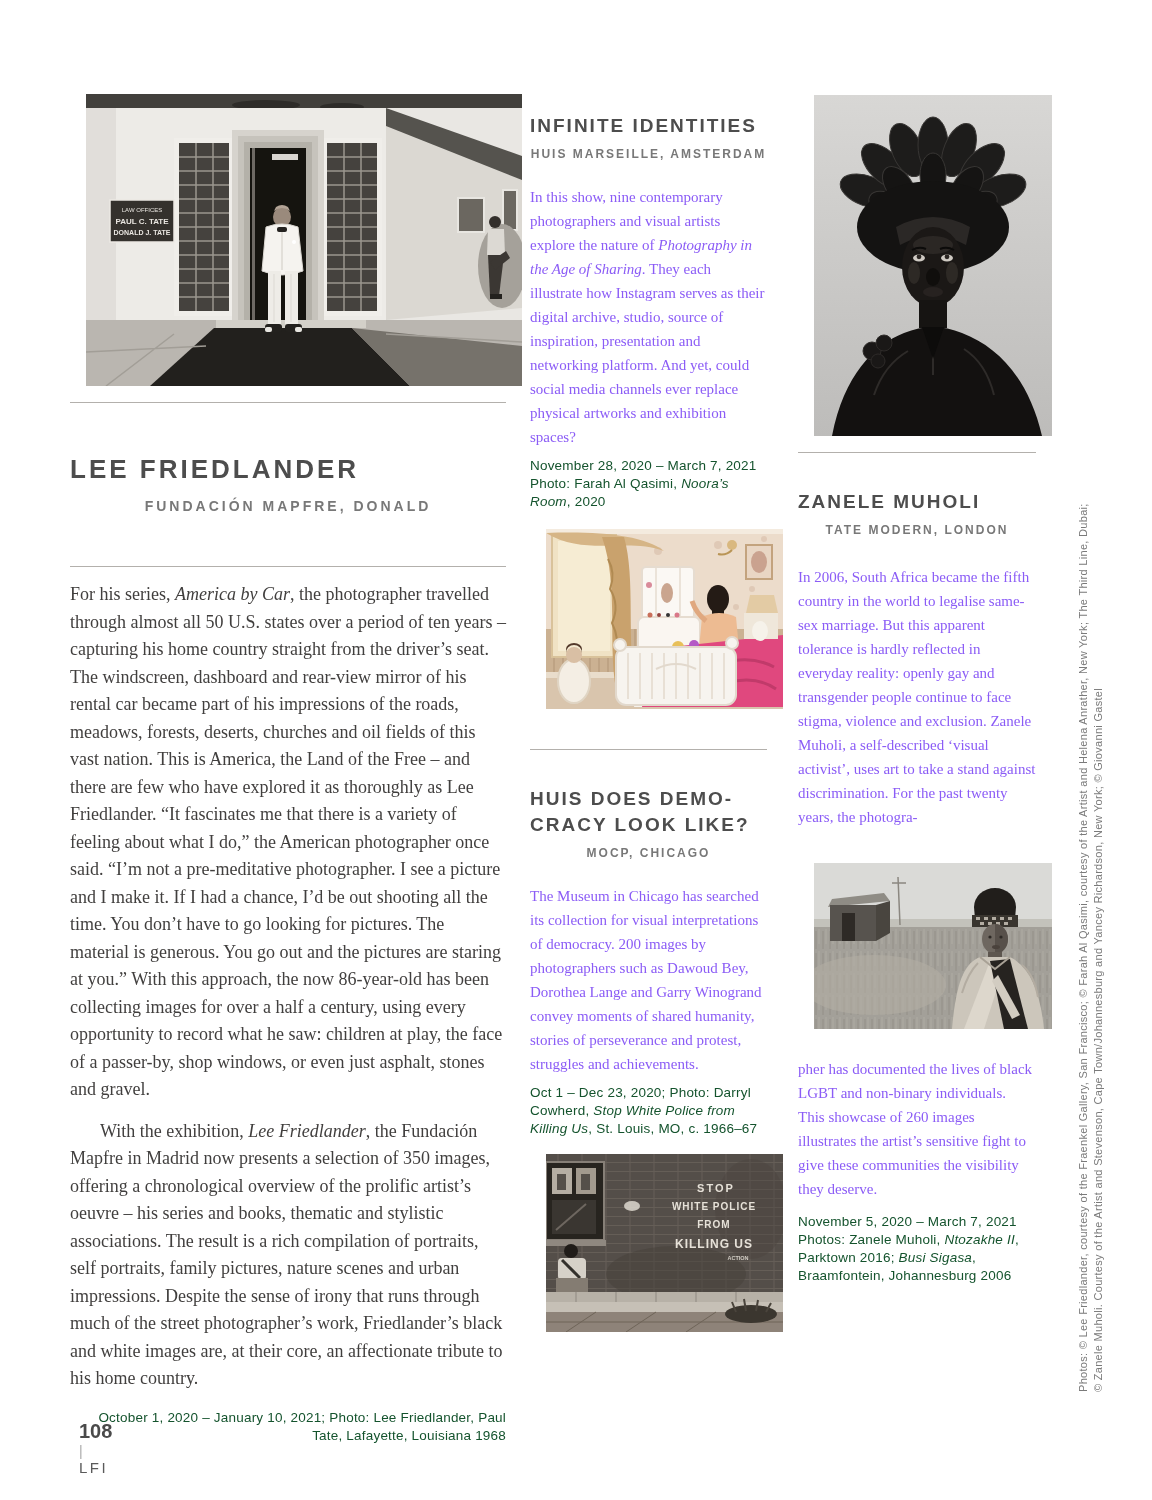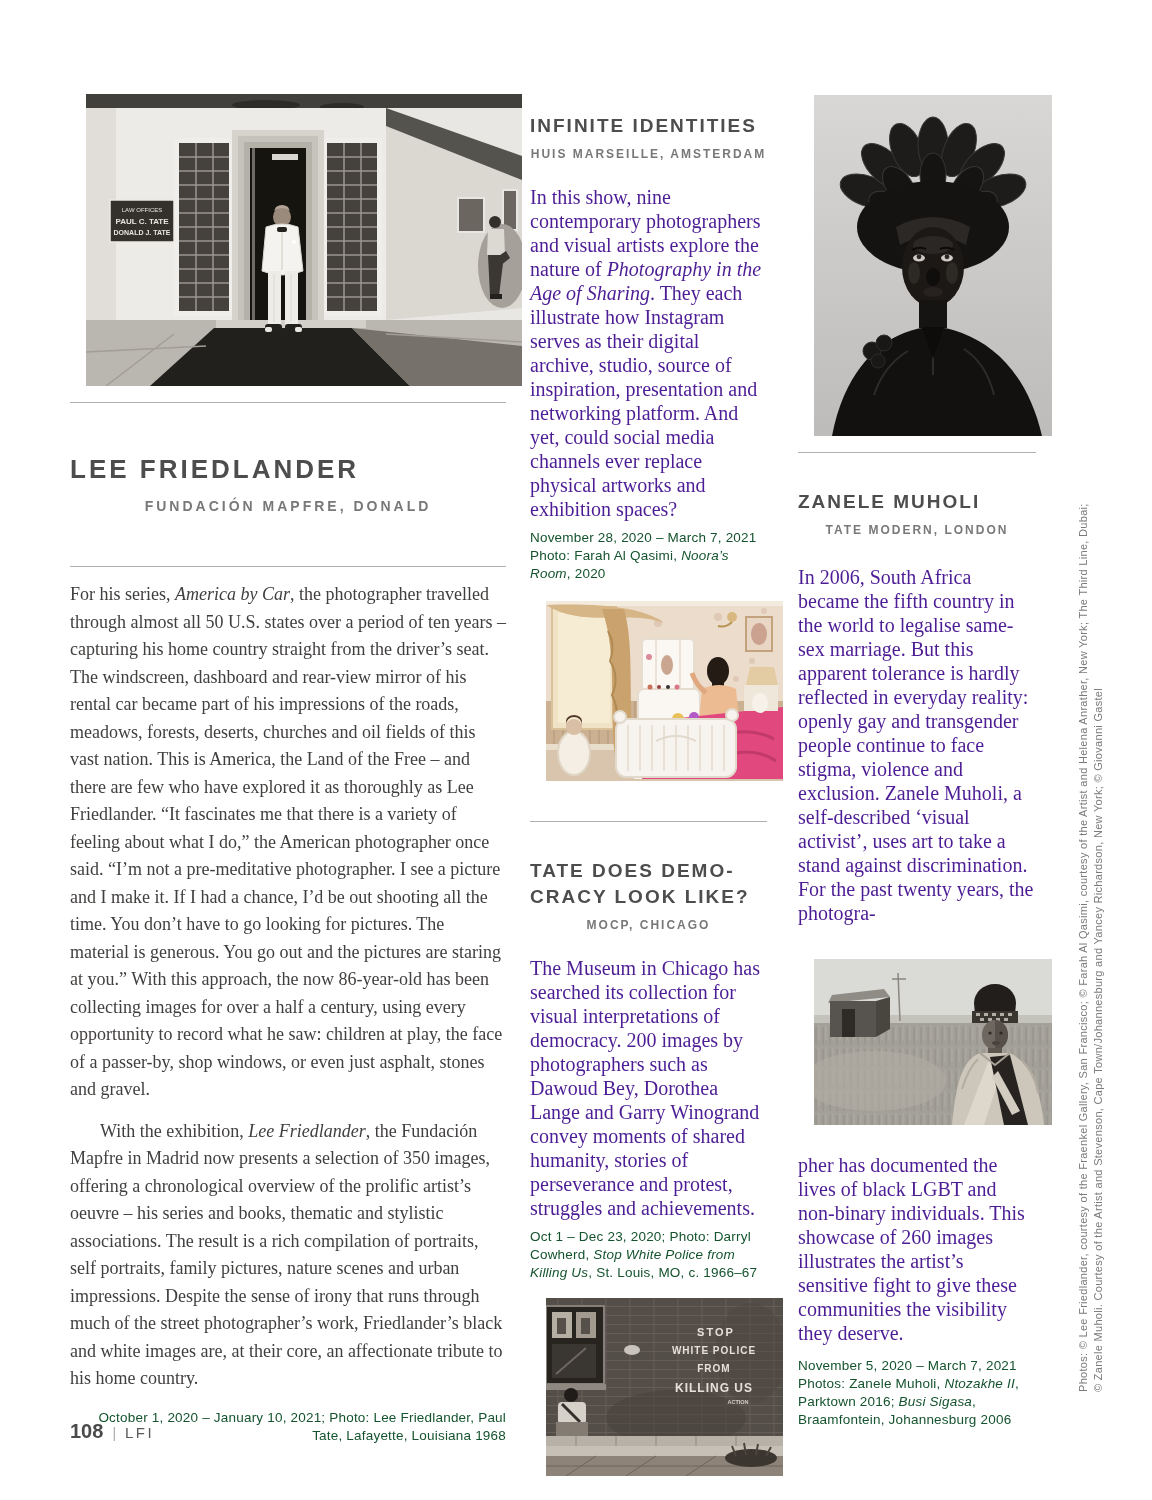--- a/index.html
+++ b/index.html
@@ -20,21 +20,21 @@
   .headline { font-family:"Liberation Sans", sans-serif; font-weight:bold;
               color:#4d4d4d; text-align:left; }
   .h-large { font-size:26px; letter-spacing:3px; line-height:32px; margin-top:50px; }
   .h-mid   { font-size:19px; letter-spacing:2px; line-height:26px; }
   .venue   { font-family:"Liberation Sans", sans-serif; font-weight:bold;
              color:#787878; text-align:center; }
   .venue-large { font-size:14px; letter-spacing:3px; margin-top:13px; }
   .venue-mid   { font-size:12px; letter-spacing:2px; margin-top:8px; }
 
   .body-lg { font-size:18px; line-height:27.5px; color:#413f3e; }
-  .body-sm { font-size:20px; line-height:24px;  color:#4c1d95; }
+  .body-sm { font-size:15px; line-height:24px;  color:#8b5cf6; }
   .indent  { text-indent:30px; }
 
   .credit { font-family:"Liberation Sans", sans-serif; font-size:13.5px;
             line-height:18px; color:#14532d; letter-spacing:0.2px; }
 
   .col-left .rule-photo { margin-top:12px; }
   .col-left .rule-head  { margin-top:52px; }
   .col-left .body-lg    { margin-top:14px; }
   .col-left .credit     { margin-top:16px;text-align:right; }
 
@@ -52,21 +52,21 @@
   .col-right .credit     { margin-top:12px; }
 
   .side-credits { position:absolute; left:1076px; top:512px; width:30px; height:880px; }
   .side-credits .rot { width:880px; transform:rotate(-90deg) translateX(-880px);
                        transform-origin:top left;
                        font-family:"Liberation Sans", sans-serif; font-size:11px;
                        line-height:14.5px; color:#7a7a7a; letter-spacing:0.3px;
                        white-space:nowrap; }
 
   .footer { position:absolute; left:70px; top:1420px; display:flex; align-items:baseline;
-            font-family:"Liberation Sans", sans-serif; }
+            font-family:"Liberation Sans", sans-serif;flex-direction:column; }
   .footer .pageno { font-size:20px; font-weight:bold; color:#4a4a4a; }
   .footer .sep    { font-size:14px; color:#aaa; margin:0 9px; }
   .footer .mag    { font-size:15px; letter-spacing:2.5px; color:#5a5a5a; }
 </style>
 </head>
 <body>
 
 <div class="page">
 
   <div class="col col-left">
@@ -223,21 +223,21 @@
           <rect x="198" y="84" width="34" height="26" fill="#efe7da"></rect>
           <polygon points="204,66 228,66 232,84 200,84" fill="#e3cba4"></polygon>
           <ellipse cx="214" cy="102" rx="8" ry="10" fill="#f6f2ea"></ellipse>
         </g>
       </svg>
     </figure>
 
     <hr class="rule rule-mid">
 
     <section>
-      <h1 class="headline h-mid h-demo">TATE DOES DEMO-CRACY LOOK LIKE?</h1>
+      <h1 class="headline h-mid h-demo">HUIS DOES DEMO-CRACY LOOK LIKE?</h1>
       <h2 class="venue venue-mid">MOCP, CHICAGO</h2>
       <p class="body-sm">The Museum in Chicago has searched its collection for visual interpretations of democracy. 200 images by photographers such as Dawoud Bey, Dorothea Lange and Garry Winogrand convey moments of shared humanity, stories of perseverance and protest, struggles and achievements.</p>
       <p class="credit">Oct 1 – Dec 23, 2020; Photo: Darryl Cowherd, <i>Stop White Police from Killing Us</i>, St. Louis, MO, c. 1966–67</p>
     </section>
 
     <figure class="fig-wall">
       <svg viewBox="0 0 237 178" width="237" height="178">
         <defs>
           <pattern id="bricks" width="24" height="9" patternUnits="userSpaceOnUse">
             <rect width="24" height="9" fill="none"></rect>

